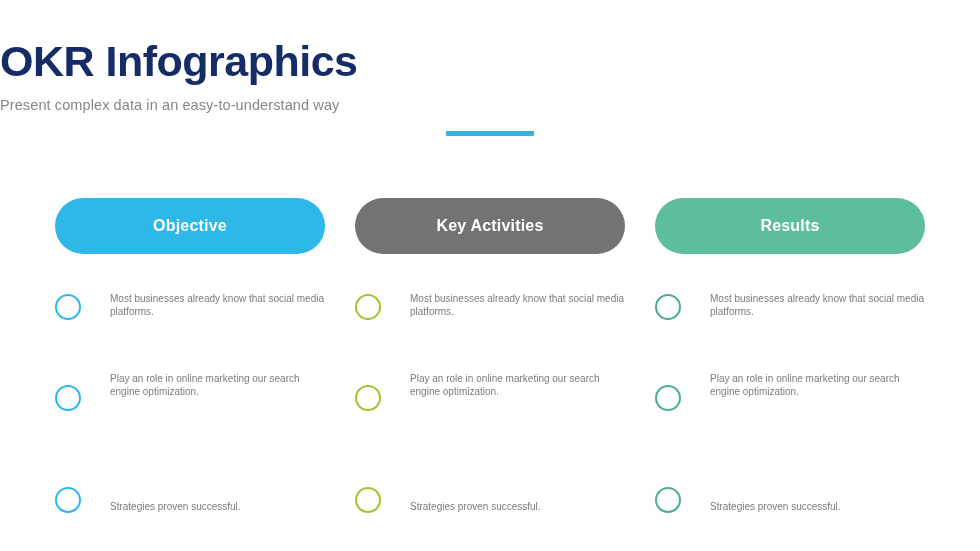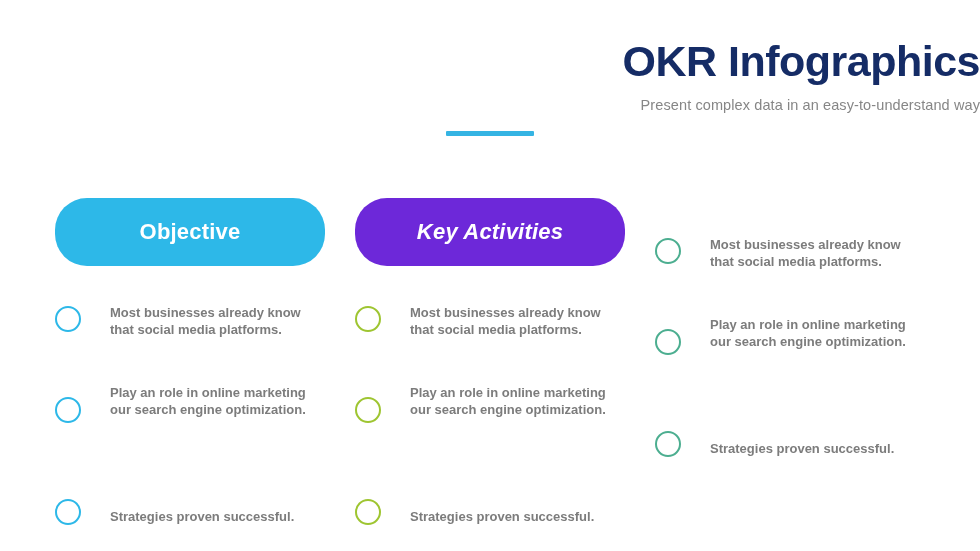--- a/index.html
+++ b/index.html
@@ -22,21 +22,21 @@
     height: 551px;
     background: #ffffff;
   }
 
   
   .header {
     position: absolute;
     top: 38px;
     left: 0;
     width: 980px;
-    text-align: right;
+    text-align: left;
   }
 
   .slide-title {
     font-size: 43px;
     font-weight: bold;
     color: #152c66;
     letter-spacing: -0.5px;
     line-height: 1.08;
   }
 
@@ -65,27 +65,27 @@
     display: flex;
     justify-content: space-between;
   }
 
   .column {
     width: 270px;
   }
 
   .pill {
     width: 270px;
-    height: 68px;
+    height: 56px;
     border-radius: 32px;
     display: flex;
     align-items: center;
     justify-content: center;
     color: #ffffff;
-    font-size: 22px;
+    font-size: 16px;
     font-weight: bold;
     letter-spacing: 0.2px;
   }
 
   .bullets {
     margin-top: 37px;
   }
 
   .bullet-row {
     display: flex;
@@ -102,44 +102,43 @@
     height: 26px;
     border-radius: 50%;
     border-width: 2px;
     border-style: solid;
     background: transparent;
     margin-top: 4px;
   }
 
   .bullet-text {
     margin-left: 29px;
-    font-size: 13px;
+    font-size: 10px;
     line-height: 1.32;
     color: #7c7c7c;
     padding-top: 1px;
     max-width: 215px;
-    font-weight: bold;
   }
 
   
   .row-1 .bullet-marker { margin-top: 3px; }
   .row-2 { margin-top: 15px; }
   .row-2 .bullet-marker { margin-top: 14px; }
   .row-3 { margin-top: 14px; align-items: flex-end; }
   .row-3 .bullet-marker { margin-top: 0px; }
   .row-3 .bullet-text { padding-top: 4px; }
 </style>
 </head>
 <body style="background: rgb(255, 255, 255);">
 
 <div class="slide">
 
   <div class="header">
     <div class="slide-title" style="color: rgb(21, 44, 102);">OKR Infographics</div>
-    <div class="slide-subtitle" style="color: rgb(134, 134, 134); padding-left: 8px;">Present complex data in an easy-to-understand way</div>
+    <div class="slide-subtitle" style="color: rgb(134, 134, 134);">Present complex data in an easy-to-understand way</div>
     <div class="accent-bar" style="background: rgb(53, 180, 227);"></div>
   </div>
 
   <div class="columns">
 
     <div class="column">
       <div class="pill" style="background: rgb(45, 184, 232);">
         <span>Objective</span>
       </div>
       <div class="bullets">
@@ -152,40 +151,43 @@
           <span class="bullet-text" style="color: rgb(124, 124, 124);">Play an role in online marketing our search engine optimization.</span>
         </div>
         <div class="bullet-row row-3">
           <span class="bullet-marker" style="border-color: rgb(45, 184, 232);"></span>
           <span class="bullet-text" style="color: rgb(124, 124, 124);">Strategies proven successful.</span>
         </div>
       </div>
     </div>
 
     <div class="column">
-      <div class="pill" style="background: #6d28d9; font-style: italic;">
+      <div class="pill" style="background: #737373;">
         <span>Key Activities</span>
       </div>
       <div class="bullets">
         <div class="bullet-row row-1">
           <span class="bullet-marker" style="border-color: rgb(158, 197, 49);"></span>
           <span class="bullet-text" style="color: rgb(124, 124, 124);">Most businesses already know that social media platforms.</span>
         </div>
         <div class="bullet-row row-2">
           <span class="bullet-marker" style="border-color: rgb(158, 197, 49);"></span>
           <span class="bullet-text" style="color: rgb(124, 124, 124);">Play an role in online marketing our search engine optimization.</span>
         </div>
         <div class="bullet-row row-3">
           <span class="bullet-marker" style="border-color: rgb(158, 197, 49);"></span>
           <span class="bullet-text" style="color: rgb(124, 124, 124);">Strategies proven successful.</span>
         </div>
       </div>
     </div>
 
     <div class="column">
+      <div class="pill" style="background: rgb(93, 190, 155);">
+        <span>Results</span>
+      </div>
       <div class="bullets">
         <div class="bullet-row row-1">
           <span class="bullet-marker" style="border-color: rgb(76, 174, 144);"></span>
           <span class="bullet-text" style="color: rgb(124, 124, 124);">Most businesses already know that social media platforms.</span>
         </div>
         <div class="bullet-row row-2">
           <span class="bullet-marker" style="border-color: rgb(76, 174, 144);"></span>
           <span class="bullet-text" style="color: rgb(124, 124, 124);">Play an role in online marketing our search engine optimization.</span>
         </div>
         <div class="bullet-row row-3">

